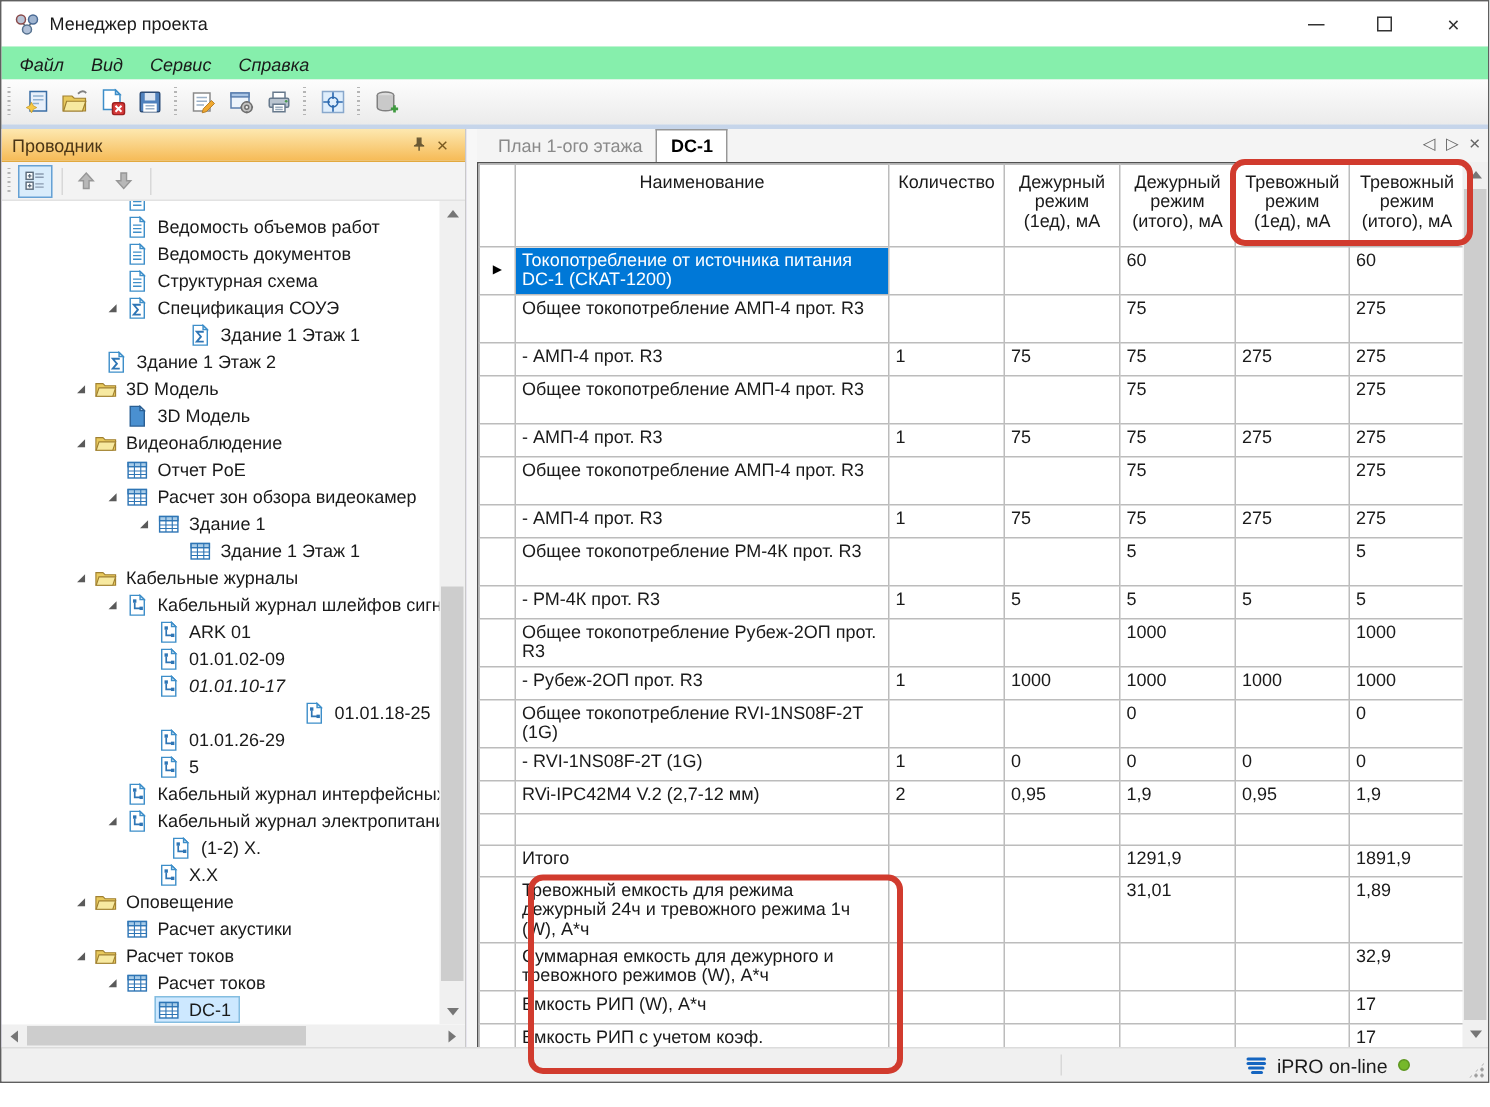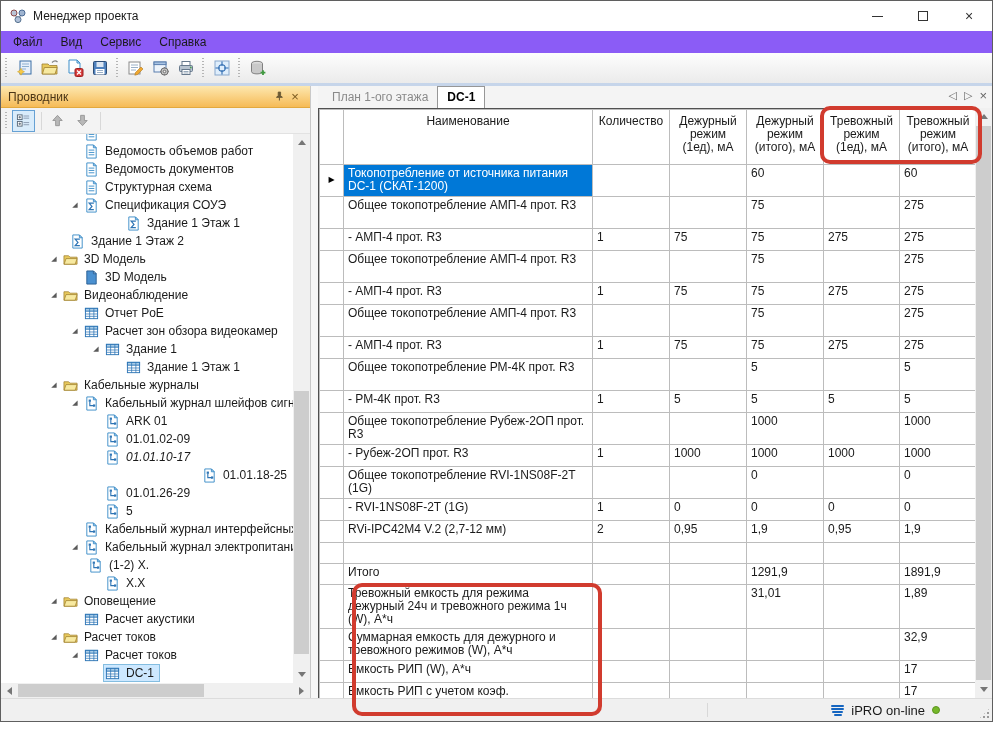--- a/index.html
+++ b/index.html
@@ -10,21 +10,21 @@
   
   .titlebar { height:30px; background:#ffffff; display:flex; align-items:center; flex:0 0 auto; }
   .app-icon { margin:0 6px 0 8px; width:18px; height:18px; }
   .win-controls { margin-left:auto; display:flex; height:100%; }
   .win-btn { width:46px; height:100%; display:flex; align-items:center; justify-content:center; color:#333; }
   .glyph-min { width:11px; height:1px; background:#333; display:block; }
   .glyph-max { width:10px; height:10px; border:1px solid #333; display:block; }
   .glyph-close { font-size:14px; line-height:1; }
 
   
-  .menubar { height:22px; background:#8b5cf6; display:flex; align-items:center; padding-left:3px; flex:0 0 auto; }
+  .menubar { height:22px; background:#86efac; display:flex; align-items:flex-end; padding-left:3px; flex:0 0 auto;font-style:italic; }
   .menu-item { padding:3px 9px; }
 
   
   .toolbar { height:30px; background:linear-gradient(#fdfdfd,#ebebeb); display:flex; align-items:center; flex:0 0 auto; }
   .toolbar-strip { height:3px; background:#c6d5ea; flex:0 0 auto; }
   .tb-grip { width:2px; height:20px; margin:0 5px 0 4px; background:repeating-linear-gradient(#b5b5b5 0 1px, transparent 1px 3px); }
   .tb-btn { width:25px; height:24px; display:flex; align-items:center; justify-content:center; }
   .tb-btn svg { width:18px; height:18px; }
 
   
@@ -565,21 +565,21 @@
                     <path d="M3 1h7l3 3v11H3z" fill="#fff" stroke="#3d8ec9"></path>
                     <path d="M10 1l3 3h-3z" fill="#cfe6f5" stroke="#3d8ec9"></path>
                     <path d="M6.2 6v4.2h4.5" fill="none" stroke="#2e75b5" stroke-width="1.2"></path>
                     <rect x="5" y="3.8" width="2.4" height="2.4" fill="#2e75b5"></rect>
                     <rect x="9.6" y="9" width="2.4" height="2.4" fill="#2e75b5"></rect>
                   </svg>
                 </span>
                 <span class="tlabel">Кабельный журнал электропитани</span>
               </span>
             </div>
-            <div class="tree-item" style="padding-left: 71px;">
+            <div class="tree-item" style="padding-left: 96px;">
               <span class="expander"></span>
               <span class="cnt">
                 <span class="ticon">
                   <svg viewBox="0 0 16 16">
                     <path d="M3 1h7l3 3v11H3z" fill="#fff" stroke="#3d8ec9"></path>
                     <path d="M10 1l3 3h-3z" fill="#cfe6f5" stroke="#3d8ec9"></path>
                     <path d="M6.2 6v4.2h4.5" fill="none" stroke="#2e75b5" stroke-width="1.2"></path>
                     <rect x="5" y="3.8" width="2.4" height="2.4" fill="#2e75b5"></rect>
                     <rect x="9.6" y="9" width="2.4" height="2.4" fill="#2e75b5"></rect>
                   </svg>

